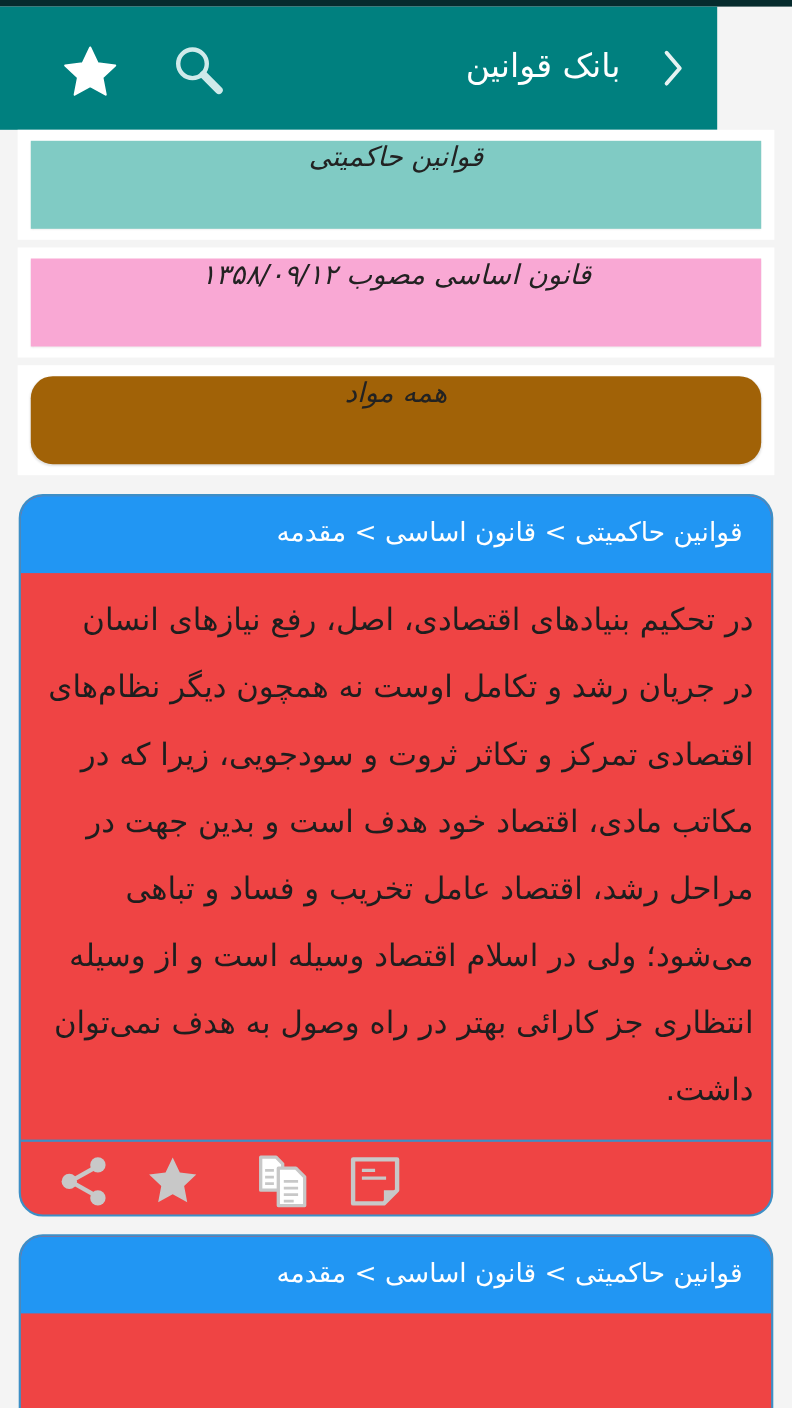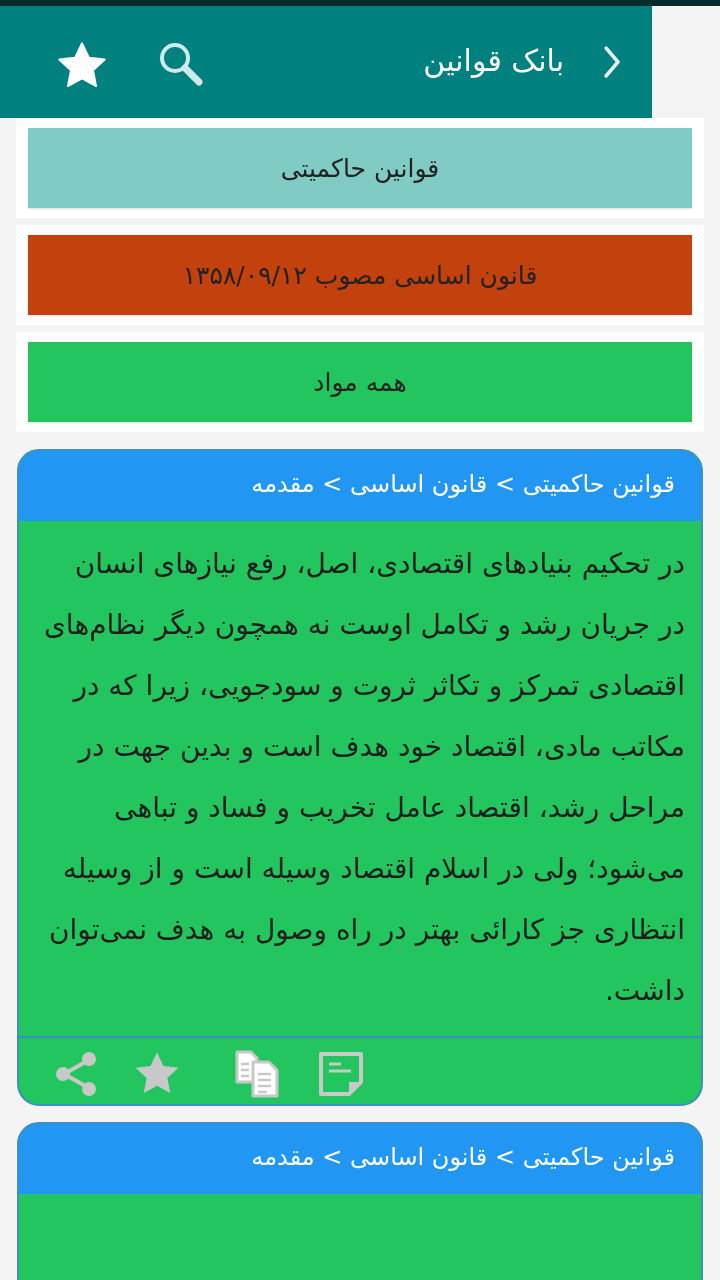--- a/index.html
+++ b/index.html
@@ -34,28 +34,29 @@
     position: absolute; left: 52px; top: 30px; width: 60px; height: 60px;
     display: flex; align-items: center; justify-content: center; cursor: pointer;
   }
 
   .menu-wrap {
     position: absolute; left: 16px; width: 688px; height: 100px;
     background: #ffffff;
   }
   .menu-btn {
     position: absolute; left: 12px; right: 12px; top: 10px; bottom: 10px;
-    display: flex; align-items: center; justify-content: center;
+    display: flex; align-items: flex-start; justify-content: center;
     font-size: 25px; color: #222; direction: rtl; cursor: pointer;
     box-shadow: 0 1px 2px rgba(0,0,0,0.12);
+    font-style: italic;
   }
 
   .card {
     position: absolute; left: 17px; width: 686px;
-    background: #22c55e;
+    background: #ef4444;
     border: 2px solid #3d8fc6;
     border-radius: 22px;
     overflow: hidden;
   }
   .card-header {
     height: 70px; background: #2196f3;
     color: #ffffff; font-size: 24px; direction: rtl;
     padding-right: 26px; line-height: 66px;
     white-space: nowrap;
   }
@@ -98,27 +99,27 @@
   </div>
 </header>
 
 <div class="menu-wrap" style="top:118px;">
   <div class="menu-btn" style="background:#80cbc4;">
     <span>قوانین حاکمیتی</span>
   </div>
 </div>
 
 <div class="menu-wrap" style="top:225px;">
-  <div class="menu-btn" style="background:#c2410c;">
+  <div class="menu-btn" style="background:#f9a8d4;">
     <span>قانون اساسی مصوب ۱۳۵۸/۰۹/۱۲</span>
   </div>
 </div>
 
 <div class="menu-wrap" style="top:332px;">
-  <div class="menu-btn" style="background:#22c55e;">
+  <div class="menu-btn" style="background:#a16207;border-radius:20px;">
     <span>همه مواد</span>
   </div>
 </div>
 
 <div class="card" style="top:449px; height:657px;">
   <div class="card-header">قوانین حاکمیتی &gt; قانون اساسی &gt; مقدمه</div>
   <div class="card-body" style="height:515px;">در تحکیم بنیادهای اقتصادی، اصل، رفع نیازهای انسان در جریان رشد و تکامل اوست نه همچون دیگر نظام‌های اقتصادی تمرکز و تکاثر ثروت و سودجویی، زیرا که در مکاتب مادی، اقتصاد خود هدف است و بدین جهت در مراحل رشد، اقتصاد عامل تخریب و فساد و تباهی می‌شود؛ ولی در اسلام اقتصاد وسیله است و از وسیله انتظاری جز کارائی بهتر در راه وصول به هدف نمی‌توان داشت.</div>
   <div class="card-divider"></div>
   <div class="card-actions">
     <div class="action" style="left:296px;">

